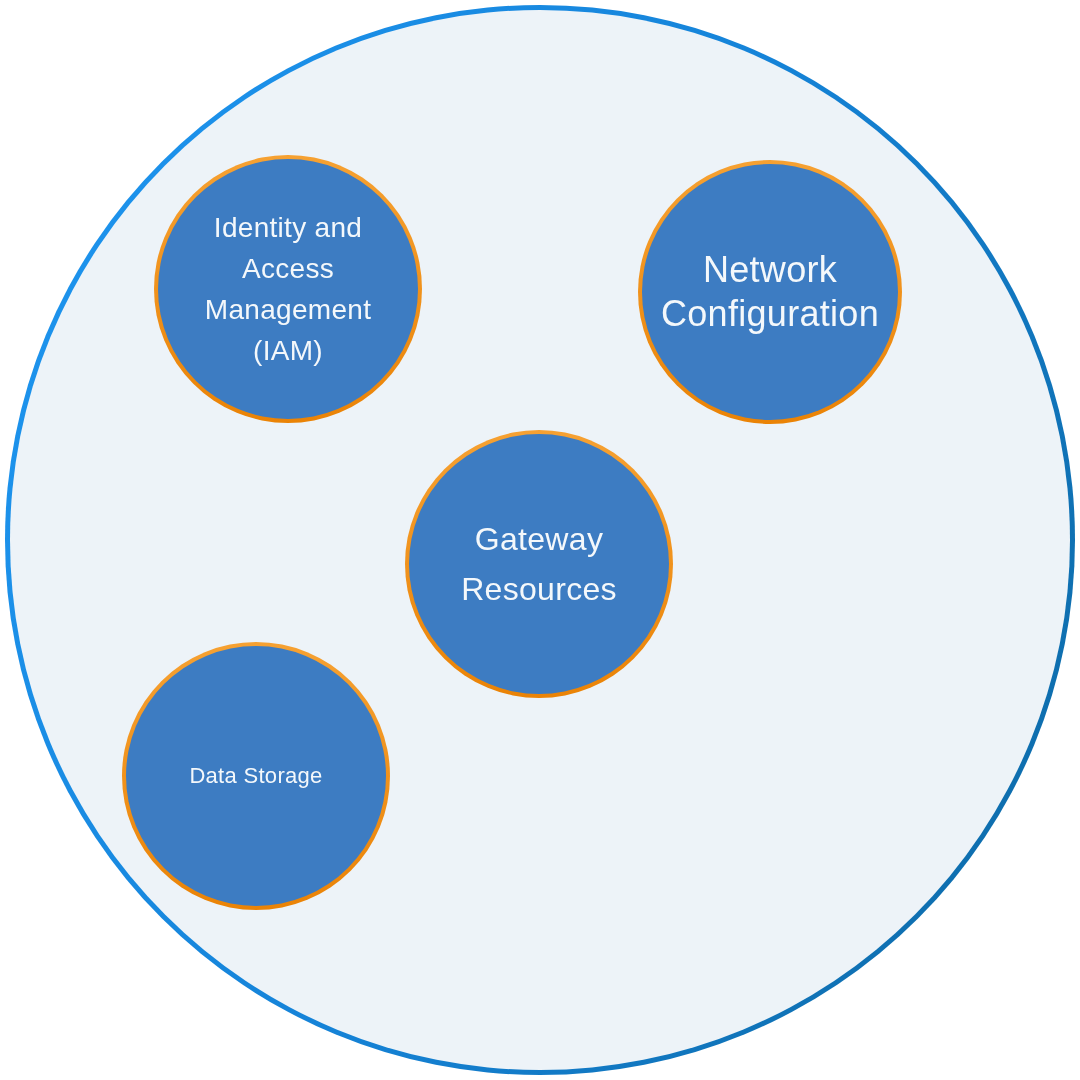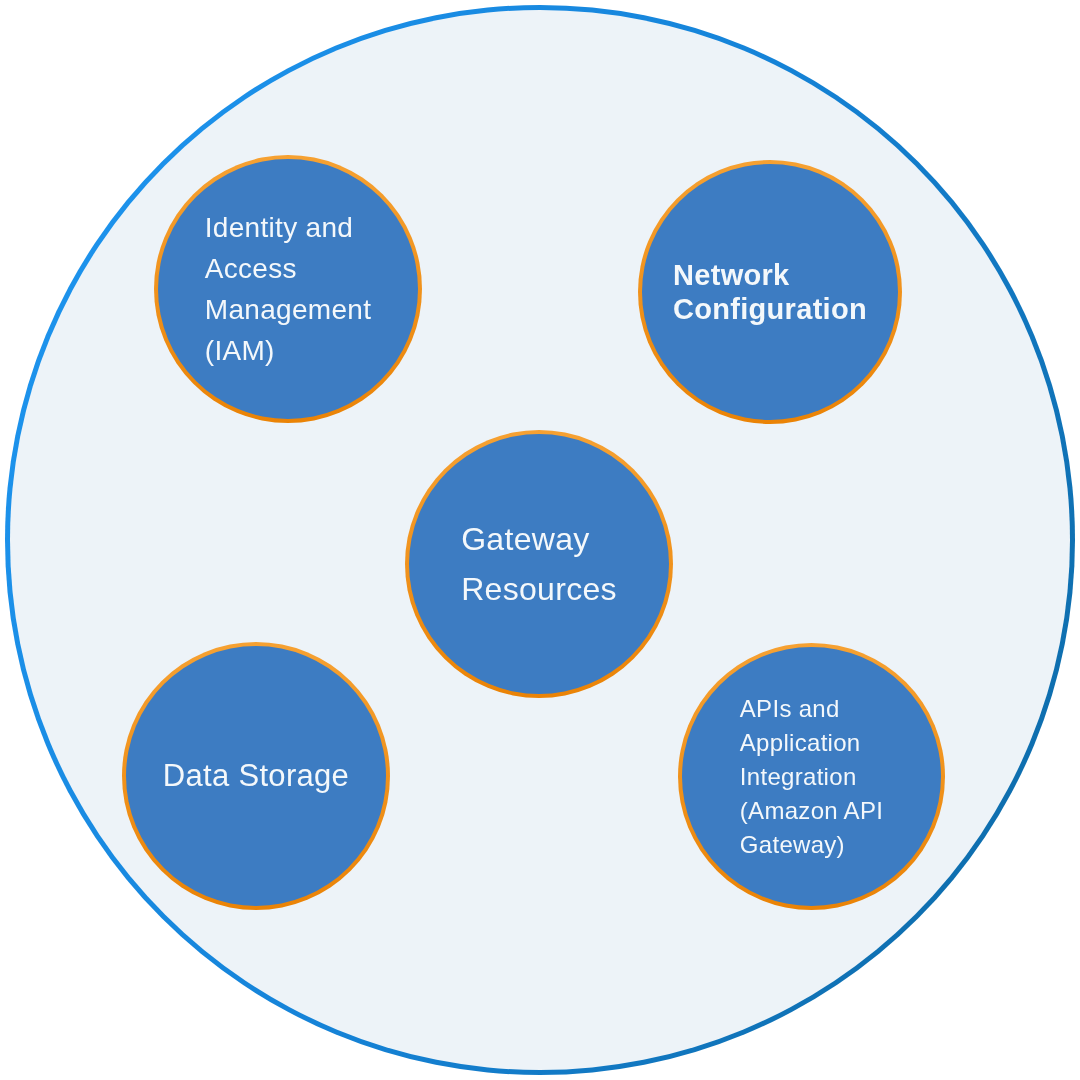--- a/index.html
+++ b/index.html
@@ -43,35 +43,36 @@
     background: linear-gradient(180deg, var(--node-border-start, #F6A132) 0%, var(--node-border-end, #EA8306) 100%);
   }
   .node-core {
     width: 100%;
     height: 100%;
     border-radius: 50%;
     background: var(--node-fill, #3D7CC2);
     display: flex;
     align-items: center;
     justify-content: center;
+    text-align: center;
     color: var(--node-text, #F4F8FB);
     letter-spacing: 0.3px;
   }
   .node-label {
     white-space: pre-line;
     display: block;
   }
   .node-iam       { left: 154px; top: 155px; width: 268px; height: 268px; }
   .node-iam .node-core      { font-size: 28px; line-height: 41px; }
   .node-network   { left: 638px; top: 160px; width: 264px; height: 264px; }
-  .node-network .node-core  { font-size: 29px; line-height: 34px; font-weight: bold; }
+  .node-network .node-core  { font-size: 36px; line-height: 44px; }
   .node-center    { left: 405px; top: 430px; width: 268px; height: 268px; }
   .node-center .node-core   { font-size: 32px; line-height: 50px; }
   .node-storage   { left: 122px; top: 642px; width: 268px; height: 268px; }
-  .node-storage .node-core  { font-size: 31px; line-height: 42px; }
+  .node-storage .node-core  { font-size: 22px; line-height: 42px; }
   .node-apis      { left: 678px; top: 643px; width: 267px; height: 267px; }
   .node-apis .node-core     { font-size: 24px; line-height: 34px; }
 </style>
 </head>
 <body>
 
 <div class="canvas">
 
   <div class="outer-ring">
     <div class="outer-fill"></div>
@@ -99,23 +100,14 @@
 Resources</span>
     </div>
   </div>
 
   <div class="node node-storage">
     <div class="node-core">
       <span class="node-label">Data Storage</span>
     </div>
   </div>
 
-  <div class="node node-apis">
-    <div class="node-core">
-      <span class="node-label">APIs and
-Application
-Integration
-(Amazon API
-Gateway)</span>
-    </div>
-  </div>
 
 </div>
 
 </body></html>

